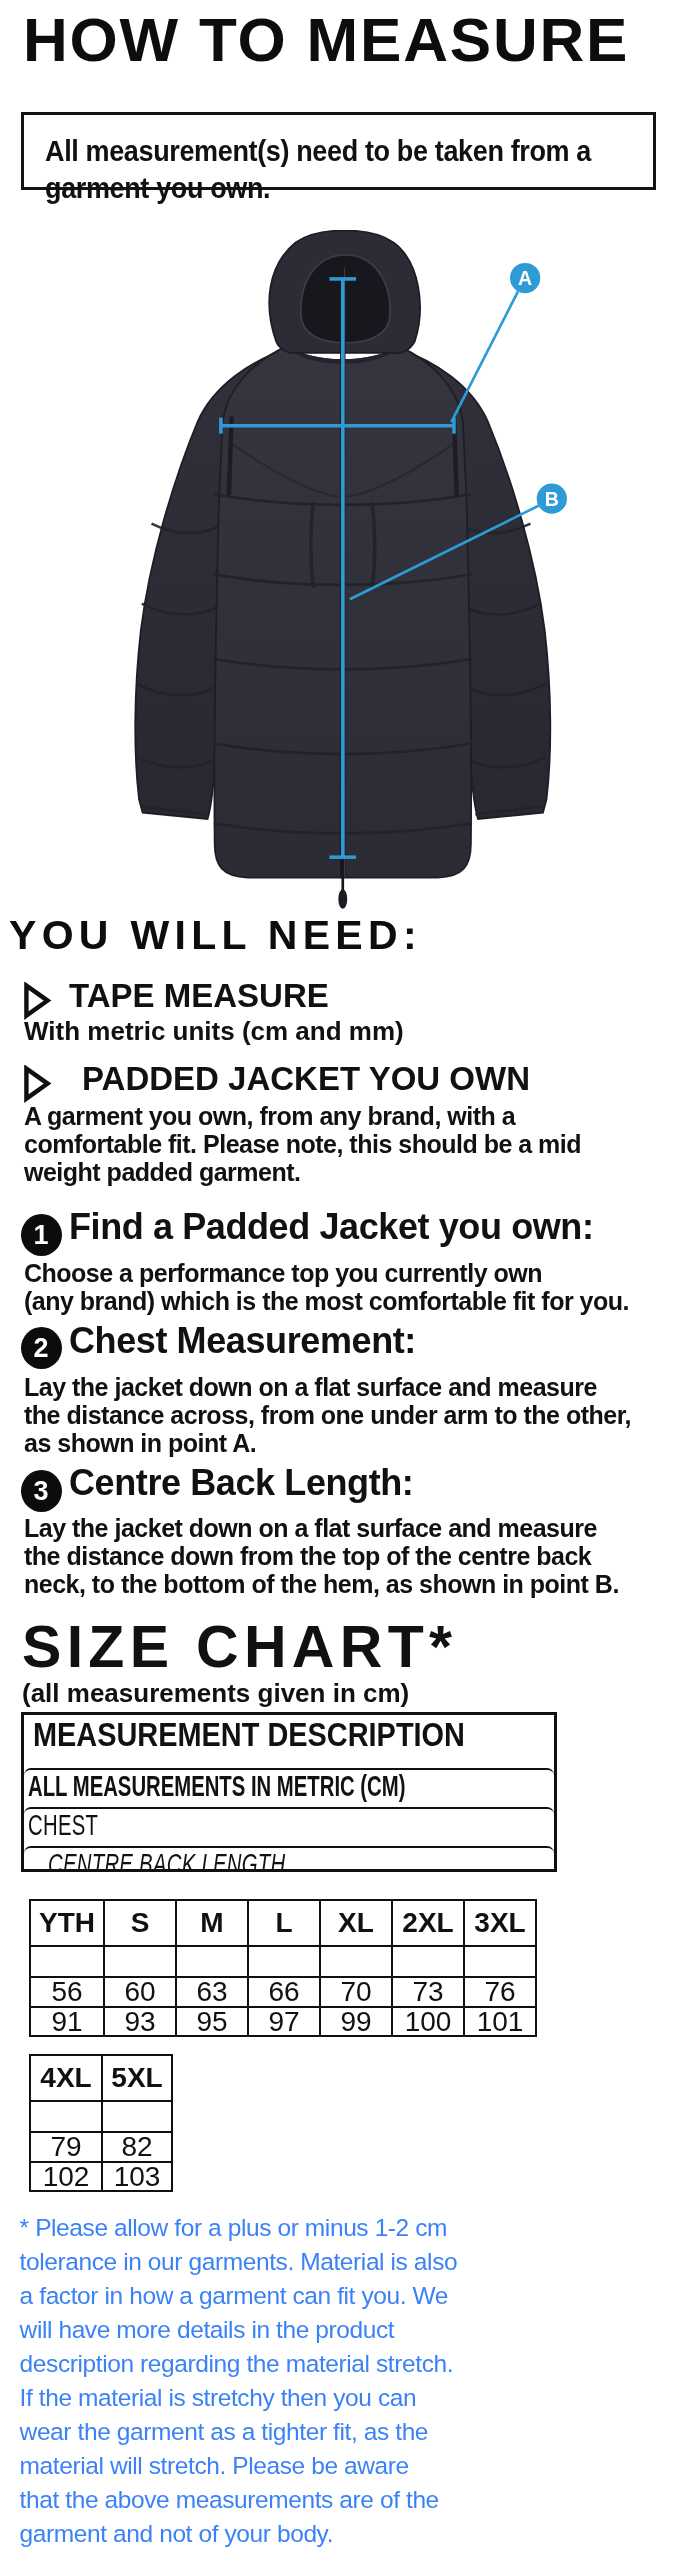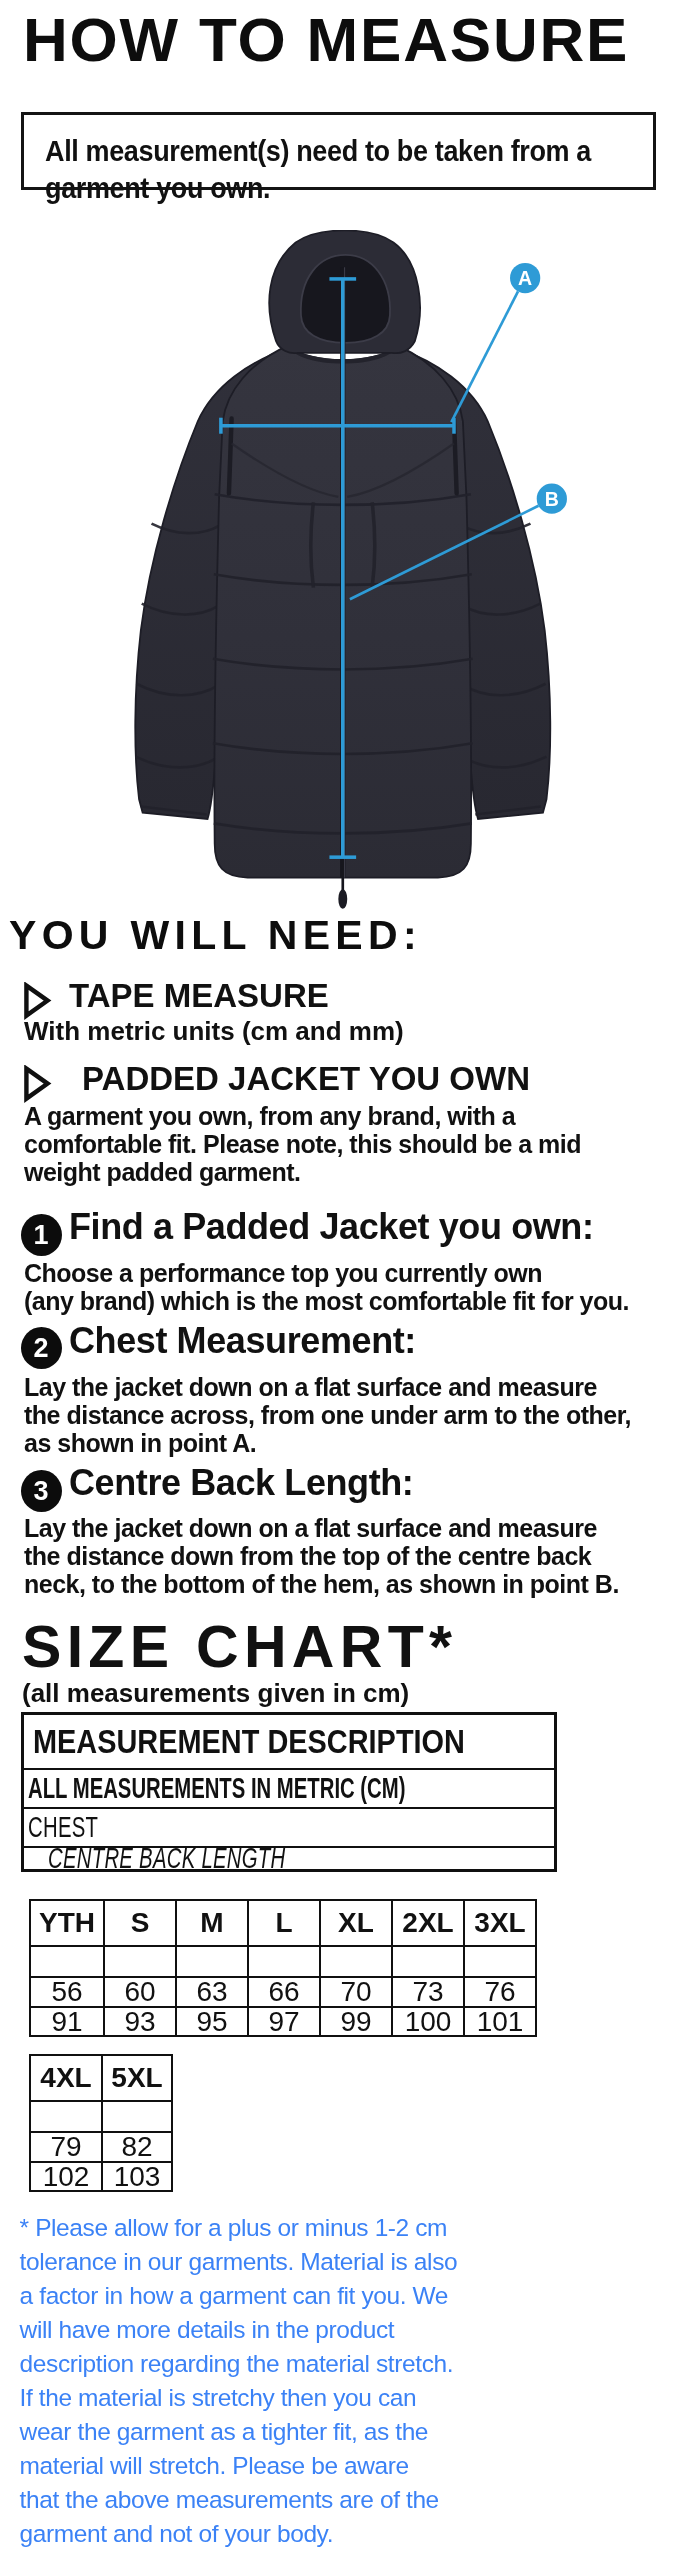--- a/index.html
+++ b/index.html
@@ -15,21 +15,21 @@
   .section-head{font-size:41px;font-weight:800;letter-spacing:5.3px;line-height:1;color:#0d0d0d;white-space:nowrap;}
   .item-label{font-size:33px;font-weight:800;letter-spacing:0;line-height:1;white-space:nowrap;}
   .item-desc{font-size:26px;font-weight:700;line-height:1.1;white-space:nowrap;}
   .para{font-size:25px;font-weight:700;line-height:28px;letter-spacing:-0.5px;white-space:pre-line;}
   .step-circle{width:41px;height:42px;border-radius:50%;background:#0c0c0c;color:#fff;display:flex;align-items:center;justify-content:center;font-size:27px;font-weight:700;}
   .step-title{font-size:36px;font-weight:700;letter-spacing:-0.4px;line-height:1;white-space:nowrap;}
   .size-chart-title{left:22px;top:1618px;font-size:59px;font-weight:800;letter-spacing:5.3px;line-height:1;white-space:nowrap;}
   .size-chart-sub{left:22px;top:1679px;font-size:26px;font-weight:700;line-height:1.1;white-space:nowrap;}
   
   .mtable{left:20.5px;top:1712px;width:536px;border:3.6px solid #101010;box-sizing:border-box;background:#fff;}
-  .mrow{display:flex;align-items:center;box-sizing:border-box;overflow:hidden;}
+  .mrow{display:flex;box-sizing:border-box;overflow:hidden;border-radius:7px;}
   .mrow + .mrow{border-top:2.7px solid #101010;}
   .mrow-0{height:53px;padding-left:9.8px;}
   .mrow-1,.mrow-2{height:39px;padding-left:4px;}
   .mrow-3{height:23px;padding-left:24px;font-style:italic;}
   .mrow-0 span{font-size:34px;font-weight:700;transform:scaleX(.85);transform-origin:0 50%;white-space:nowrap;display:inline-block;}
   .mrow-1 span{font-size:29px;font-weight:700;transform:scaleX(.7);transform-origin:0 50%;white-space:nowrap;display:inline-block;}
   .mrow-2 span,.mrow-3 span{font-size:29px;font-weight:400;transform:scaleX(.7);transform-origin:0 50%;white-space:nowrap;display:inline-block;letter-spacing:0.4px;}
   
   .sgrid{display:grid;border:2.7px solid #101010;background:#fff;box-sizing:content-box;}
   .gcell{display:flex;align-items:center;justify-content:center;font-size:28px;font-weight:400;box-sizing:border-box;}

